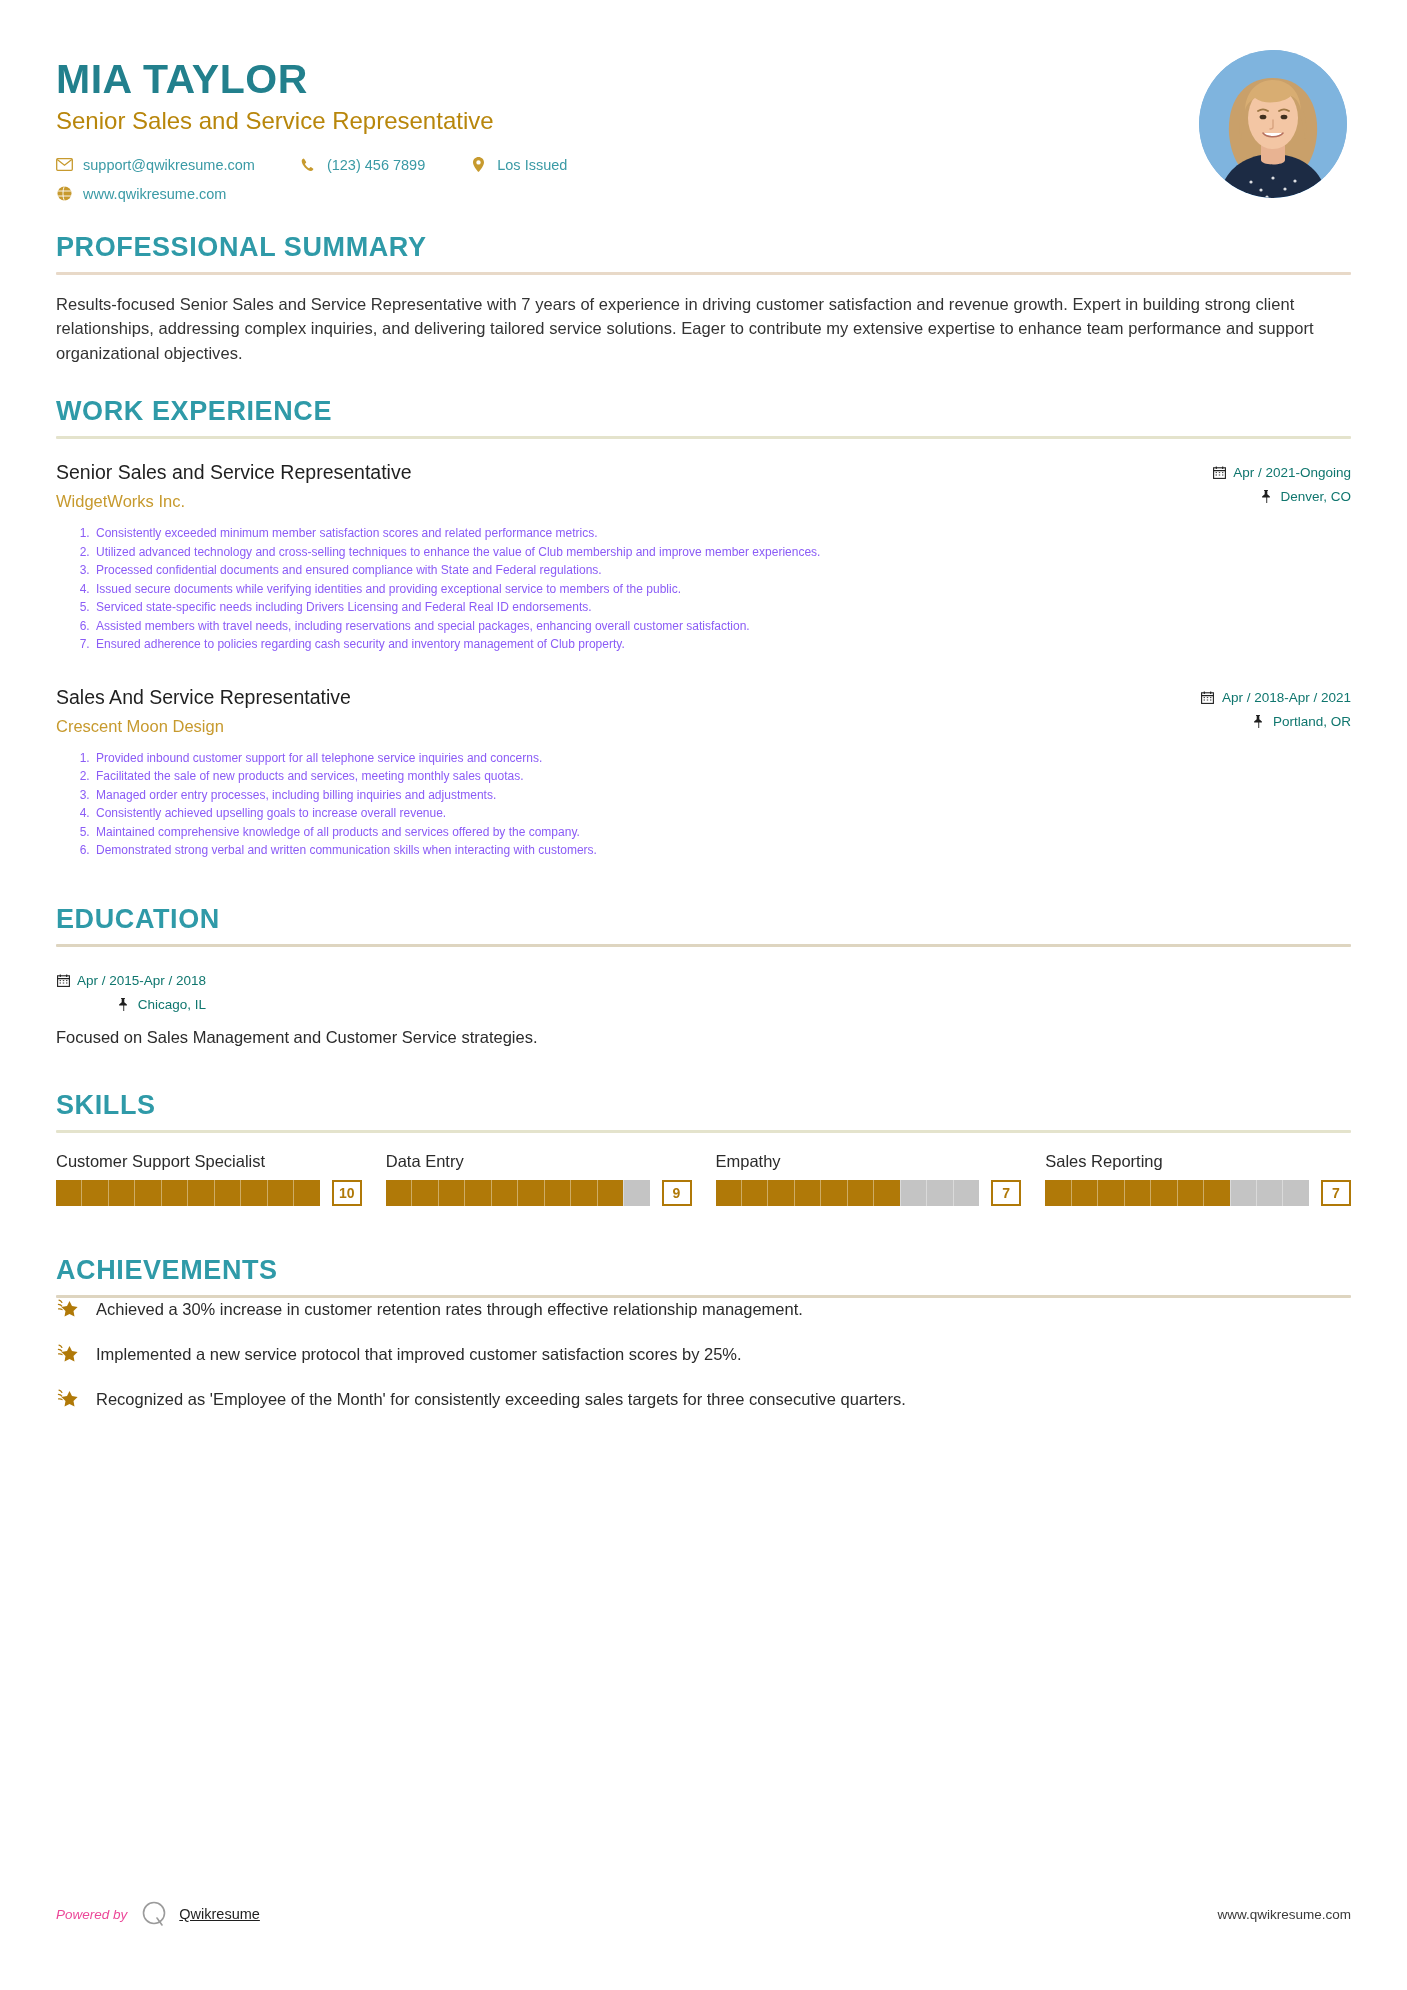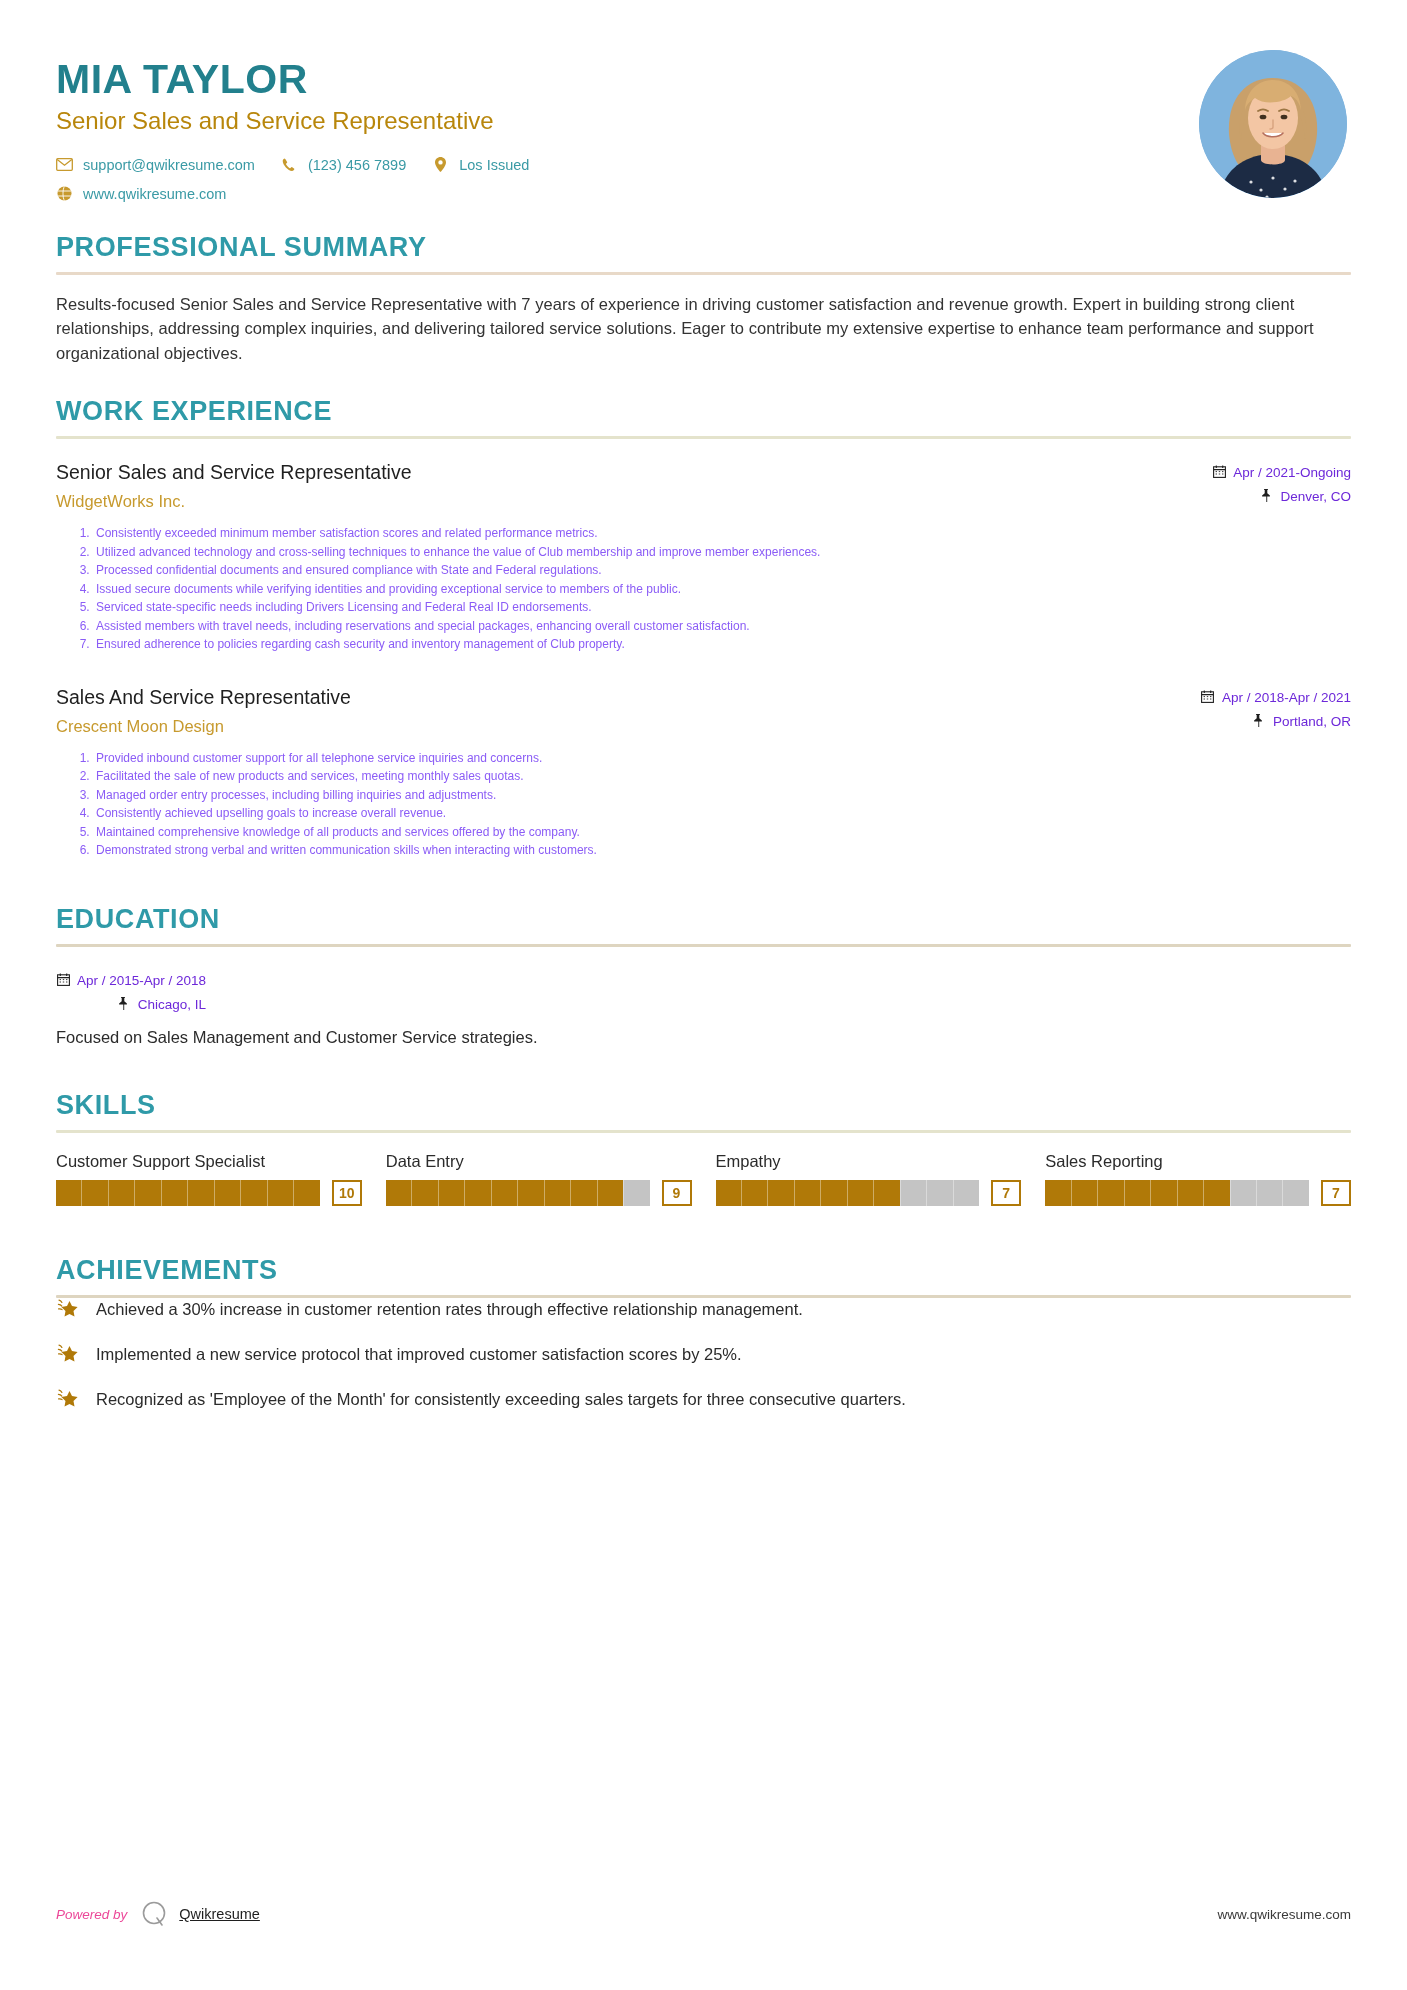--- a/index.html
+++ b/index.html
@@ -36,21 +36,21 @@
     line-height: 1.05;
   }
   .job-title {
     font-size: 24px;
     font-weight: 400;
     color: #b8860b;
     margin: 0 0 22px 0;
     line-height: 1.15;
   }
   .contact-rows { display: flex; flex-direction: column; gap: 13px; }
-  .contact-row { display: flex; align-items: center; flex-wrap: wrap; }
+  .contact-row { display: flex; align-items: center; flex-wrap: wrap; gap: 19px; }
   .contact-item {
     display: inline-flex;
     align-items: center;
     margin-right: 26px;
     font-size: 14.5px;
     color: #3a9aa5;
     white-space: nowrap;
   }
   .contact-item .ci-icon {
     display: inline-flex;
@@ -122,24 +122,24 @@
   .entry-meta {
     flex: 0 0 auto;
     text-align: right;
     padding-top: 4px;
     display: flex;
     flex-direction: column;
     gap: 9px;
   }
   .meta-line {
     display: inline-flex;
-    align-items: flex-start;
+    align-items: center;
     justify-content: flex-end;
     font-size: 13.5px;
-    color: #6d28d9;
+    color: #0f766e;
     white-space: nowrap;
   }
   .meta-line .m-icon {
     display: inline-flex;
     align-items: center;
     justify-content: center;
     width: 14px;
     height: 14px;
     margin-right: 7px;
     color: #1f1f1f;

